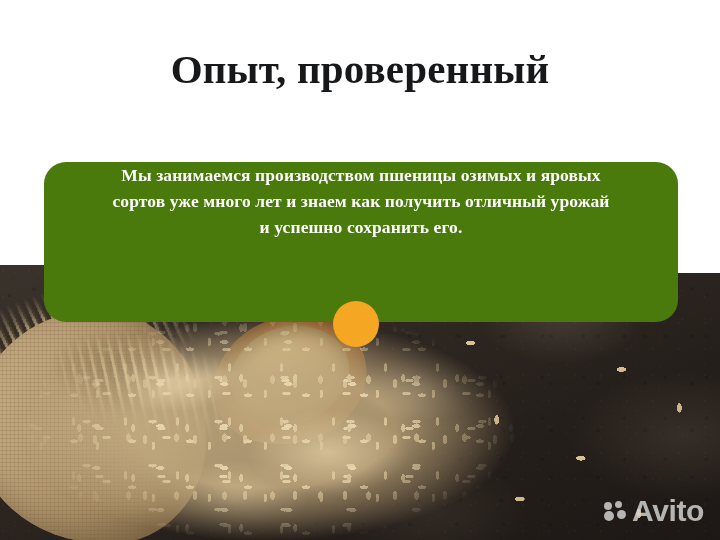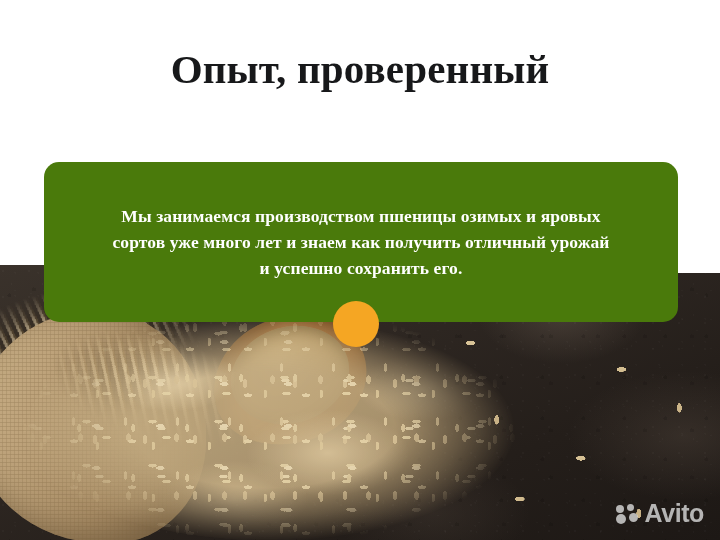--- a/index.html
+++ b/index.html
@@ -232,24 +232,23 @@
   }
 
   
   .card {
     position: absolute;
     left: 44px;
     top: 162px;
     width: 634px;
     height: 160px;
     background: #4a7a0b;
-    border-radius: 15px;
+    border-radius: 22px;
     z-index: 5;
     display: flex;
-    align-items: center;
     justify-content: center;
   }
   .card-text {
     width: 500px;
     margin: 0;
     text-align: center;
     color: #ffffff;
     font-size: 17.5px;
     font-weight: 700;
     line-height: 26px;
@@ -290,21 +289,21 @@
     display: block;
     border-radius: 50%;
     background: #d7d7d7;
   }
   .watermark .logo-dots i:nth-child(1) { left: 0;   top: 1px;  width: 8px;  height: 8px; }
   .watermark .logo-dots i:nth-child(2) { left: 11px; top: 0;   width: 7px;  height: 7px; }
   .watermark .logo-dots i:nth-child(3) { left: 0;   top: 10px; width: 10px; height: 10px; }
   .watermark .logo-dots i:nth-child(4) { left: 13px; top: 9px;  width: 9px;  height: 9px; }
   .watermark .wm-text {
     font-family: "Liberation Sans", "DejaVu Sans", sans-serif;
-    font-size: 25px;
+    font-size: 30px;
     font-weight: 700;
     color: #d7d7d7;
     letter-spacing: -.4px;
     line-height: 1;
   }
 </style>
 </head>
 <body>
 
 <div class="banner">

